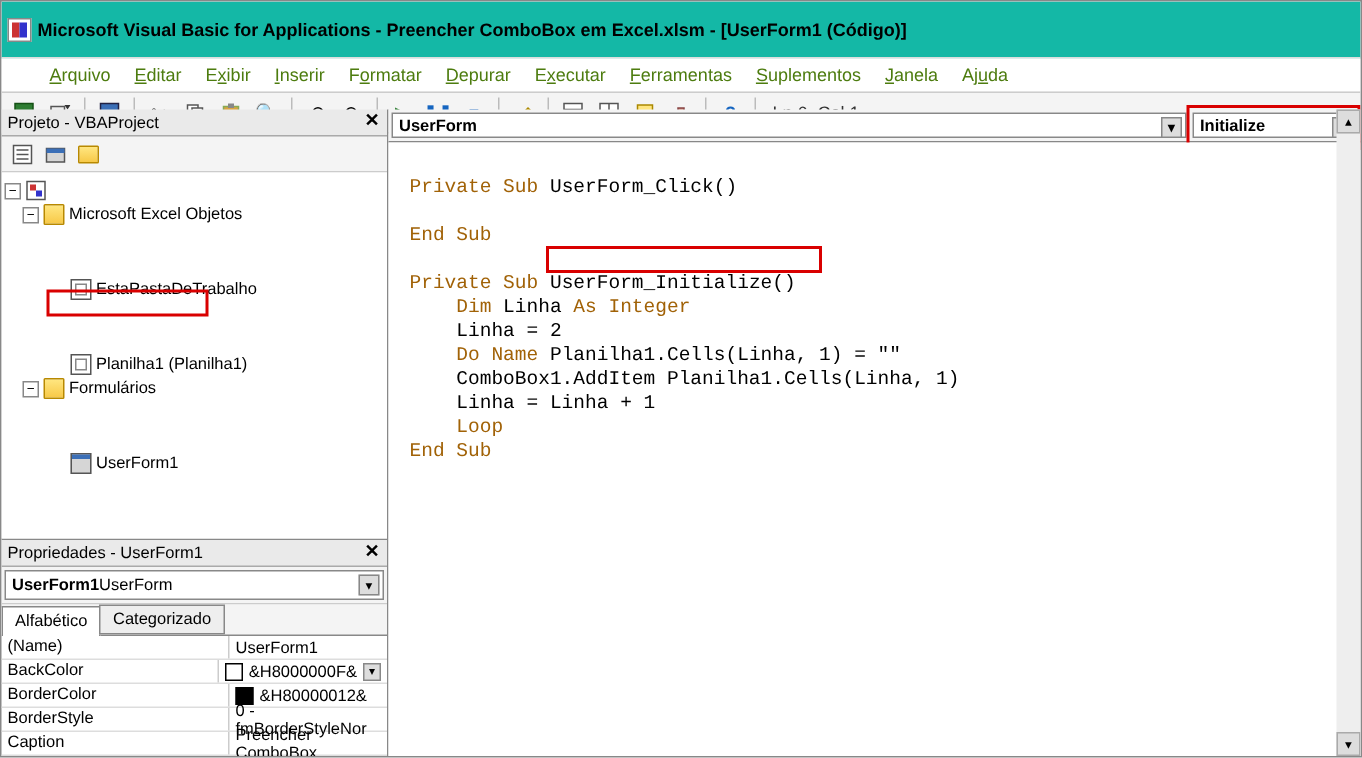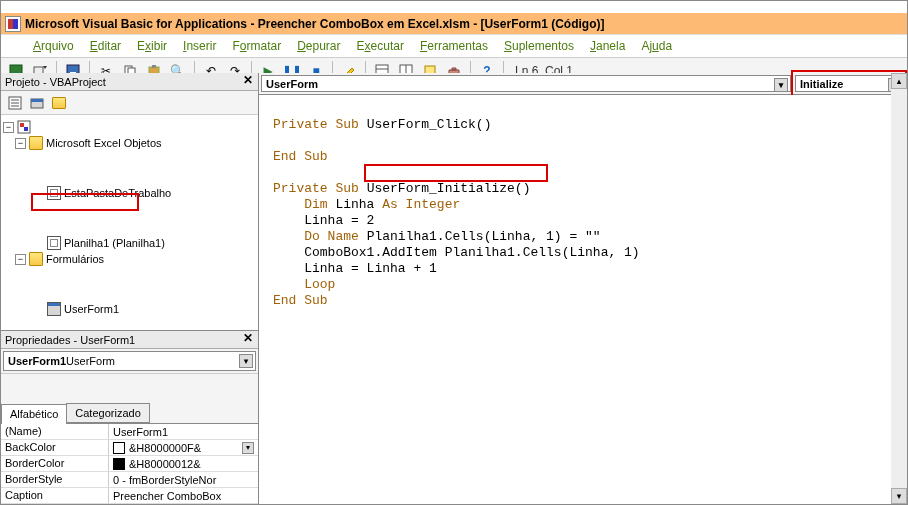--- a/index.html
+++ b/index.html
@@ -8,27 +8,26 @@
     font-size: 11px;
     background: #fff;
     width: 908px;
     height: 505px;
     overflow: hidden;
     position: relative;
     border: 1px solid #888;
   }
   
   .titlebar {
-    height: 22px;
+    height: 38px;
     display: flex;
     align-items: center;
     padding: 0 4px;
-    background: #fdba74;
+    background: #14b8a6;
     border-bottom: 1px solid #ddd;
-    margin-top: 12px;
   }
   .titlebar .icon { width: 16px; height: 16px; margin-right: 4px; }
   .titlebar-text { font-size: 12px; font-weight: bold; color: #000; }
 
   
   .menubar {
     height: 22px;
     display: flex;
     align-items: center;
     padding-left: 24px;
@@ -134,25 +133,25 @@
   .prop-select {
     width: 100%; height: 20px;
     border:1px solid #888;
     font-size:11px;
     display:flex; align-items:center; padding:0 4px;
     background:#fff;
     position:relative;
   }
   .prop-select .dd { position:absolute; right:2px; top:2px; width:14px; height:14px; background:#ddd; border:1px solid #888; font-size:9px; text-align:center; line-height:12px;}
   .prop-tabs { display:flex; background:#f4f4f4; border-bottom:1px solid #888; }
-  .prop-tab { padding:3px 8px; font-size:11px; border:1px solid #888; border-bottom:none; background:#fff; margin-right:-1px; position:relative; top:1px;margin-top:29px;}
+  .prop-tab { padding:3px 8px; font-size:11px; border:1px solid #888; border-bottom:none; background:#fff; margin-right:-1px; position:relative; top:1px;}
   .prop-tab.inactive { background:#eee; top:0; border-bottom:1px solid #888;}
   .prop-grid { font-size:11px; }
   .prop-row { display:flex; height:16px; border-bottom:1px solid #ddd; }
-  .prop-row .pname { width:108px; padding:1px 4px; border-right:1px solid #ccc; }
+  .prop-row .pname { width:152px; padding:1px 4px; border-right:1px solid #ccc; }
   .prop-row .pval { flex:1; padding:1px 4px; display:flex; align-items:center; gap:4px;}
   .swatch { width:12px; height:12px; border:1px solid #000; display:inline-block;}
   .swatch.white { background:#fff; }
   .swatch.black { background:#000; }
   .prop-row .dd2 { width:12px; height:12px; background:#ddd; border:1px solid #888; font-size:8px; text-align:center; line-height:10px; margin-left:auto;}
 
   
   .code-pane {
     flex: 1;
     display: flex;

